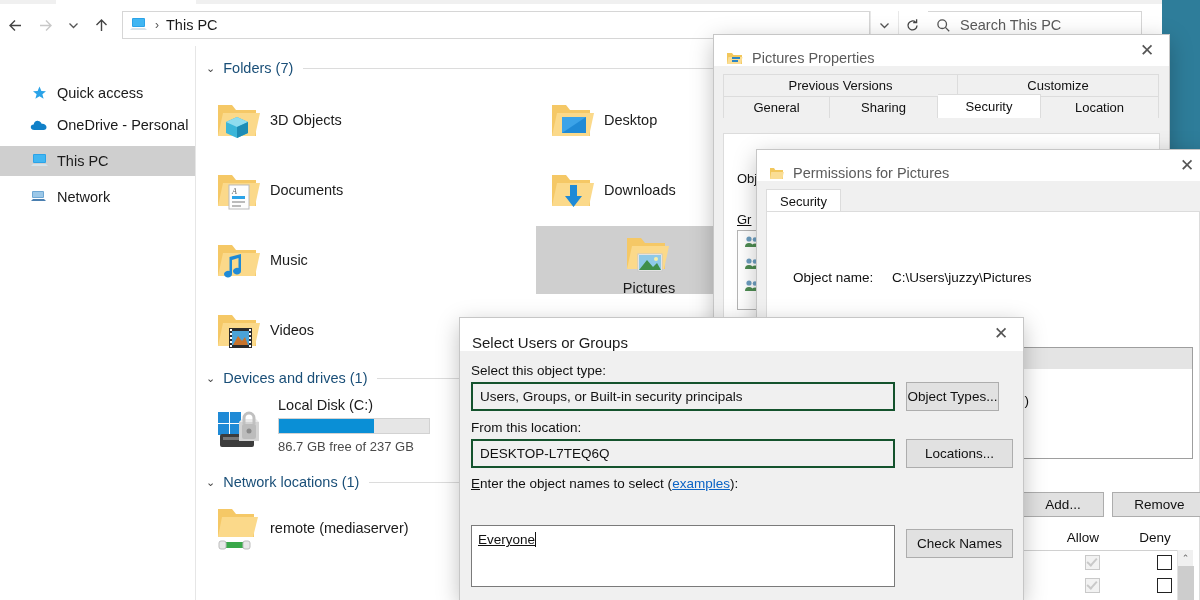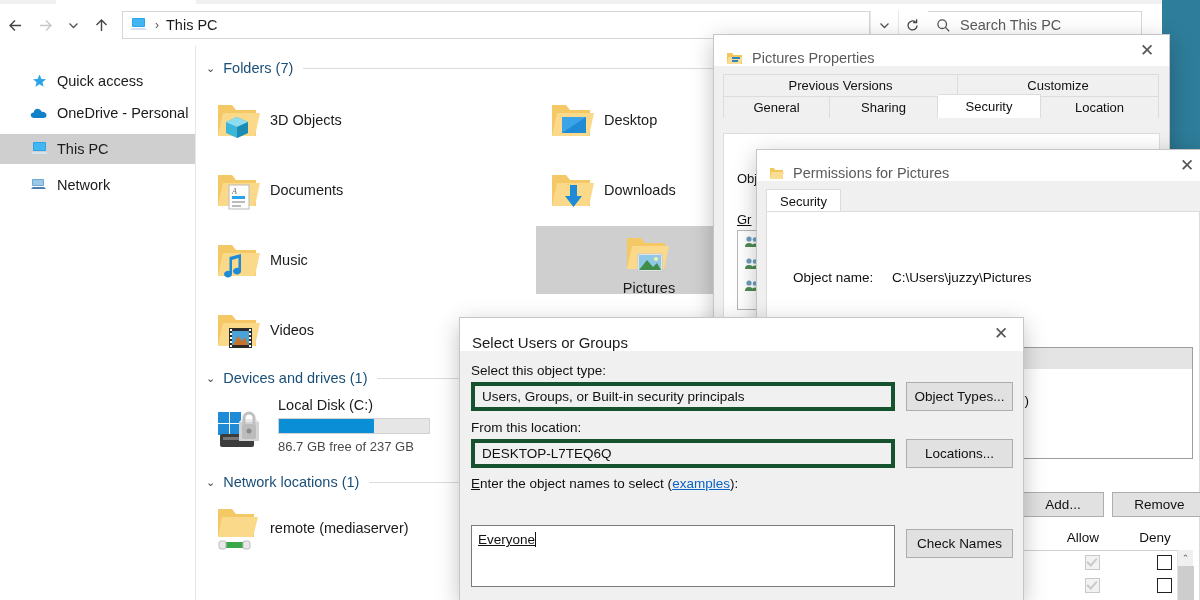--- a/index.html
+++ b/index.html
@@ -210,21 +210,21 @@
   }
   #perm-scroll .arw { height: 16px; display:flex; align-items:center; justify-content:center; font-size:9px; color:#606060;}
   #perm-scroll .thumb { position:absolute; left:0; top:16px; width:16px; height:70px; background:#cdcdcd; }
 
   
   #selusers { left: 460px; top: 318px; width: 563px; height: 282px; }
   #selusers .dlg-title { font-size: 15px; color: #1b1b1b; padding-left: 12px; height: 33px; }
   #sel-body { position:absolute; left:0; top:33px; right:0; bottom:0; background:#f0f0f0; }
   .sel-label { position:absolute; font-size:13.5px; color:#111; }
   .sel-input {
-    position:absolute; background:#f0f0f0; border:4px solid #14532d;
+    position:absolute; background:#f0f0f0; border:2px solid #14532d;
     font-size:13.5px; color:#111; display:flex; align-items:center; padding-left:7px;
   }
   #sel-names {
     position:absolute; left:11px; top:174px; width:424px; height:62px;
     background:#ffffff; border:1px solid #7a7a7a;
     padding: 4px 0 0 6px;
   }
   #sel-names .val {
     font-size:13.5px; color:#111; text-decoration: underline; position: relative; display:inline-block;
   }
@@ -295,21 +295,21 @@
         <svg width="15" height="15" viewBox="0 0 15 15">
             <circle cx="6.2" cy="6.2" r="4.3" stroke="#555" stroke-width="1.3" fill="none"></circle>
             <path d="M9.4 9.4 L13.2 13.2" stroke="#555" stroke-width="1.3"></path>
           </svg>
       </span>
       <span class="stext">Search This PC</span>
     </div>
   </div>
 
   <div id="navpane">
-    <div class="nav-item" style="margin-top:20px">
+    <div class="nav-item" style="margin-top:32px">
       <span class="nav-ico">
         <svg width="17" height="17" viewBox="0 0 17 17">
             <path d="M8.5 1.5 L10.4 6 L15 6.3 L11.4 9.2 L12.6 13.8 L8.5 11.2 L4.4 13.8 L5.6 9.2 L2 6.3 L6.6 6 Z" fill="#2ba3e8"></path>
           </svg>
       </span>
       <span>Quick access</span>
     </div>
     <div class="nav-item" style="margin-top:2px">
       <span class="nav-ico">
         <svg width="19" height="14" viewBox="0 0 19 14">
@@ -682,21 +682,21 @@
   <div class="dlg-title">
     <span>Select Users or Groups</span>
     <span class="dlg-close">✕</span>
   </div>
 
   <div id="sel-body">
     <div class="sel-label" style="left:11px; top:12px;">Select this object type:</div>
     <div class="sel-input" style="left:11px; top:31px; width:424px; height:29px;">
       <span>Users, Groups, or Built-in security principals</span>
     </div>
-    <div class="winbtn" style="position:absolute; left:446px; top:31px; width:107px; height:29px;">
+    <div class="winbtn" style="position:absolute; left:446px; top:31px; width:93px; height:29px;">
       <span>Object Types...</span>
     </div>
 
     <div class="sel-label" style="left:11px; top:69px;">From this location:</div>
     <div class="sel-input" style="left:11px; top:88px; width:424px; height:29px;">
       <span>DESKTOP-L7TEQ6Q</span>
     </div>
     <div class="winbtn" style="position:absolute; left:446px; top:88px; width:107px; height:29px;">
       <span>Locations...</span>
     </div>

